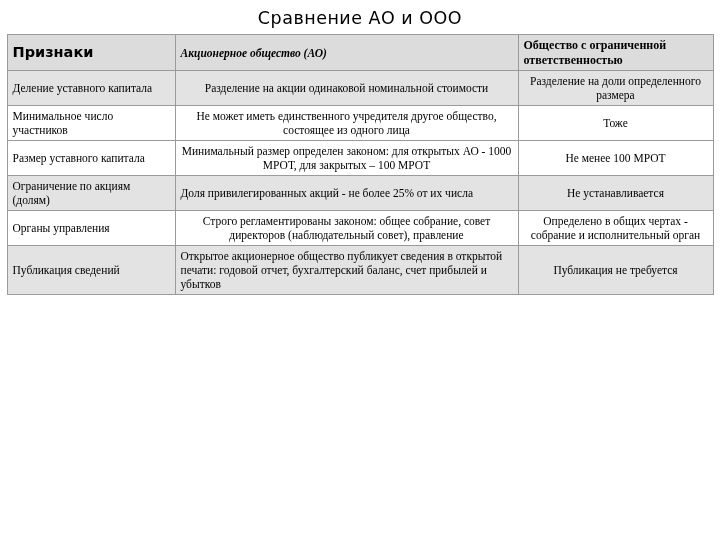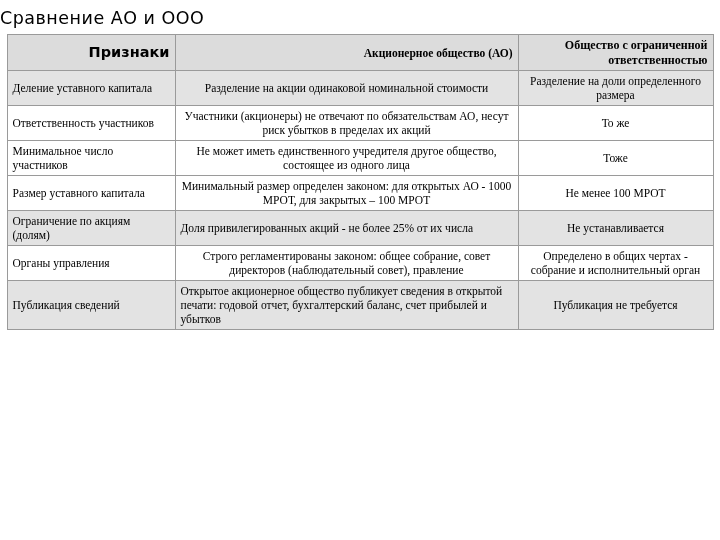--- a/index.html
+++ b/index.html
@@ -13,20 +13,21 @@
     font-family: "Liberation Serif", serif;
     overflow: hidden;
   }
   .page {
     position: relative;
     width: 720px;
     height: 540px;
     box-sizing: border-box;
   }
   .title {
+    text-align: center;
     font-family: "DejaVu Sans", sans-serif;
     font-size: 17.5px;
     color: #000000;
     padding: 8px 0 6px 0;
     letter-spacing: 0.5px;
     border-radius: 12px;
   }
   table.cmp {
     border-collapse: collapse;
     width: 706px;
@@ -37,29 +38,30 @@
     border: 1px solid #9a9a9a;
     font-size: 11.5px;
     color: #000000;
     padding: 3px 5px;
     vertical-align: middle;
     line-height: 1.22;
   }
   thead th {
     background: #dcdcdc;
     font-weight: bold;
-    text-align: right;
+    text-align: left;
   }
   thead th.first {
     font-family: "DejaVu Sans", sans-serif;
     font-size: 14.5px;
     background: #dcdcdc;
   }
   thead th.mid {
     font-size: 11.5px;
+    font-style: italic;
   }
   thead th.last {
     font-size: 12px;
   }
   tbody tr.shade td {
     background: #e3e3e3;
   }
   tbody tr.plain td {
     background: #ffffff;
   }
@@ -103,25 +105,20 @@
         <th class="last">Общество с ограниченной ответственностью</th>
       </tr>
     </thead>
     <tbody>
       <tr class="shade">
         <td class="c1">Деление уставного капитала</td>
         <td class="c2">Разделение на акции одинаковой номинальной стоимости</td>
         <td class="c3">Разделение на доли определенного размера</td>
       </tr>
       <tr class="plain">
-        <td class="c1">Ответственность участников</td>
-        <td class="c2">Участники (акционеры) не отвечают по обязательствам АО, несут риск убытков в пределах их акций</td>
-        <td class="c3">То же</td>
-      </tr>
-      <tr class="plain">
         <td class="c1">Минимальное число участников</td>
         <td class="c2">Не может иметь единственного учредителя другое общество, состоящее из одного лица</td>
         <td class="c3">Тоже</td>
       </tr>
       <tr class="plain">
         <td class="c1">Размер уставного капитала</td>
         <td class="c2">Минимальный размер определен законом: для открытых АО - 1000 МРОТ, для закрытых – 100 МРОТ</td>
         <td class="c3">Не менее 100 МРОТ</td>
       </tr>
       <tr class="shade">

